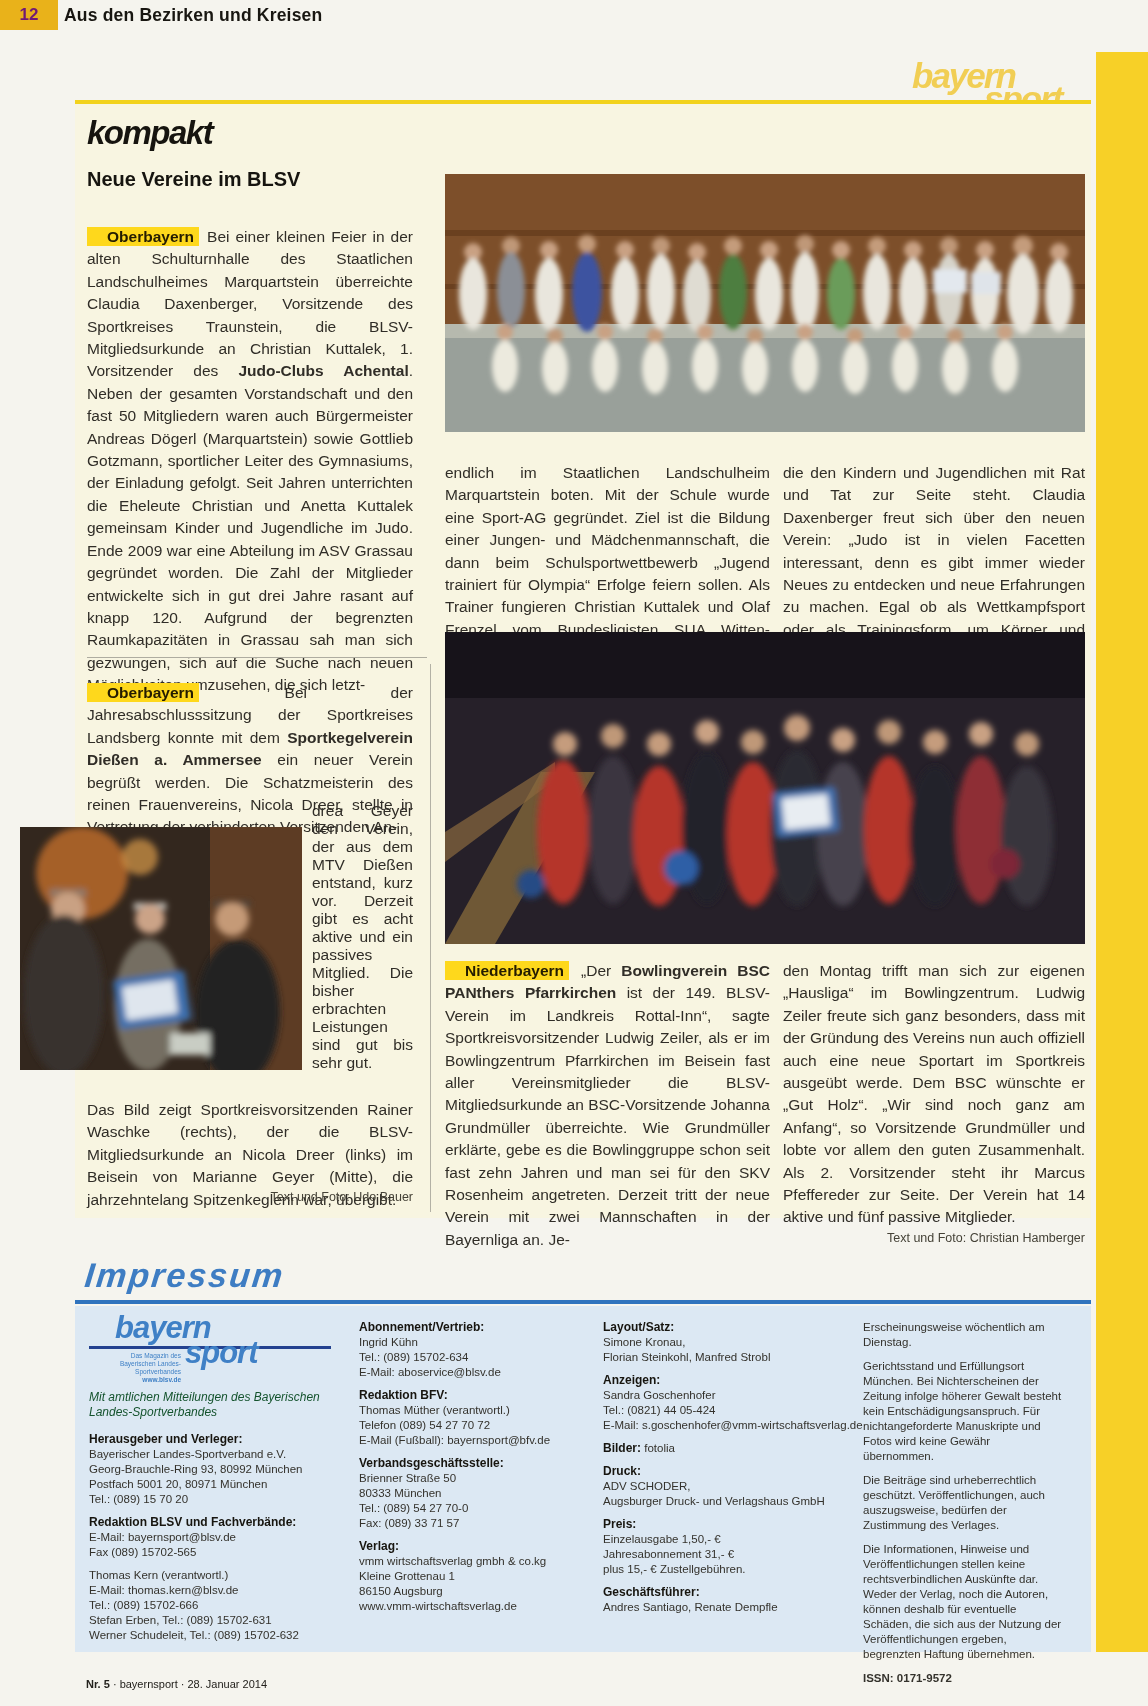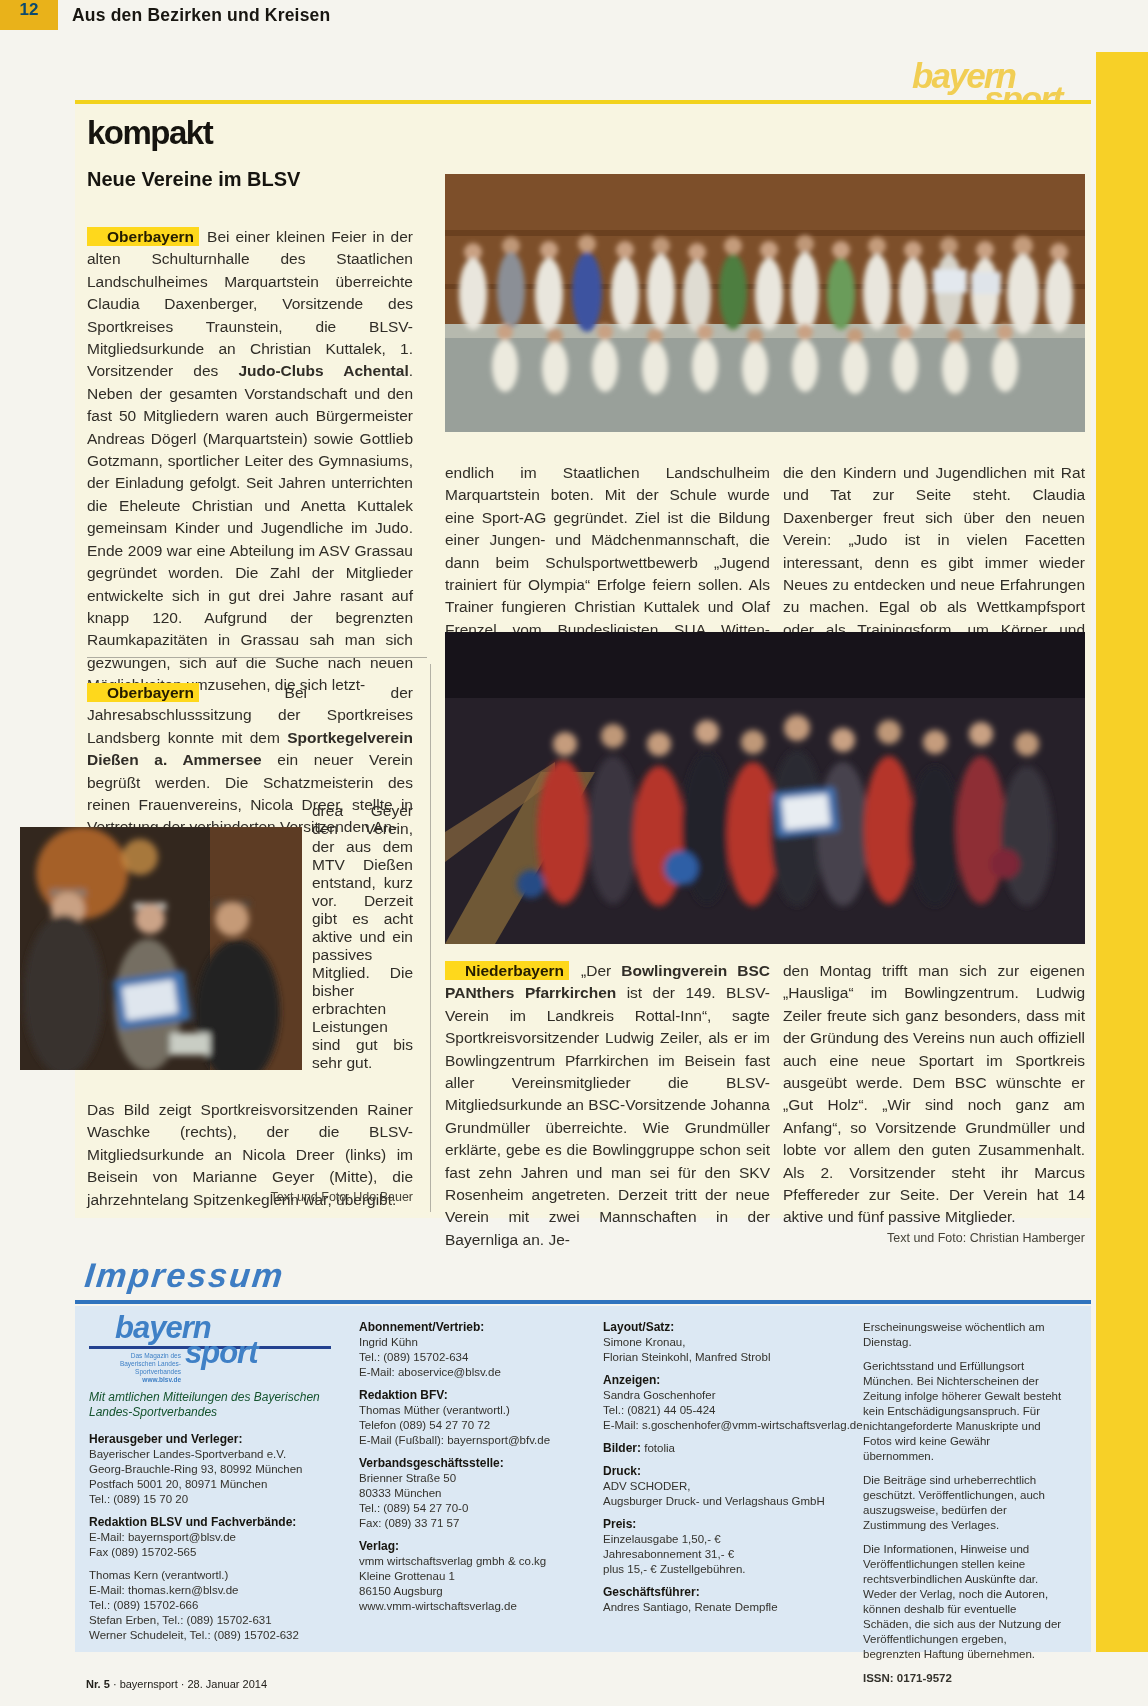--- a/index.html
+++ b/index.html
@@ -8,34 +8,34 @@
     position:relative;
     background:#f5f4ee;
     font-family:"Liberation Sans",sans-serif;
     color:#2d2b26;
     overflow:hidden;
   }
   .abs{position:absolute}
 
   
   .pagenum-box{left:0;top:0;width:58px;height:30px;background:#e9b21a;
-    display:flex;align-items:flex-start;justify-content:center;
-    font-weight:bold;font-size:17px;color:#0c4a6e}
-  .section-title{left:72px;top:5px;font-weight:bold;font-size:17.5px;color:#181611;letter-spacing:.2px}
+    display:flex;align-items:center;justify-content:center;
+    font-weight:bold;font-size:17px;color:#701a75}
+  .section-title{left:64px;top:5px;font-weight:bold;font-size:17.5px;color:#181611;letter-spacing:.2px}
 
   
   .edge-band{left:1096px;top:52px;width:52px;height:1600px;background:#f7d027}
   .watermark{left:912px;top:58px;color:#f1ca44;font-style:italic;font-weight:900;opacity:.9;line-height:1}
   .watermark .wm1{font-size:35px;letter-spacing:-2px}
   .watermark .wm2{font-size:35px;letter-spacing:-2px;margin-top:-12px;margin-left:72px}
 
   
   .kbox{left:75px;top:100px;width:1016px;height:1118px;background:#f8f5e1;border-top:4px solid #f2d21c}
   .kbox > .abs{position:absolute}
-  .kompakt-logo{left:12px;top:10px;font-size:33px;font-weight:900;
+  .kompakt-logo{left:12px;top:10px;font-size:33px;font-weight:900;font-style:italic;
     letter-spacing:-1.5px;color:#16140f}
   .art-heading{left:12px;top:64px;font-size:20px;font-weight:bold;color:#16140f}
 
   .art{font-size:15.5px;line-height:22.4px;text-align:justify;color:#302d27}
   .art .tag{background:#fed njam81c}
   .tag{background:#fed81c;color:#241c00;font-weight:bold;padding:1px 5px 1px 20px;margin-right:2px}
   .b{font-weight:bold}
   .byline{font-size:12.5px;color:#55524a;text-align:right;margin-top:-21px}
   .credit{font-size:12.5px;color:#454237;text-align:right;margin-top:-21px}
 

